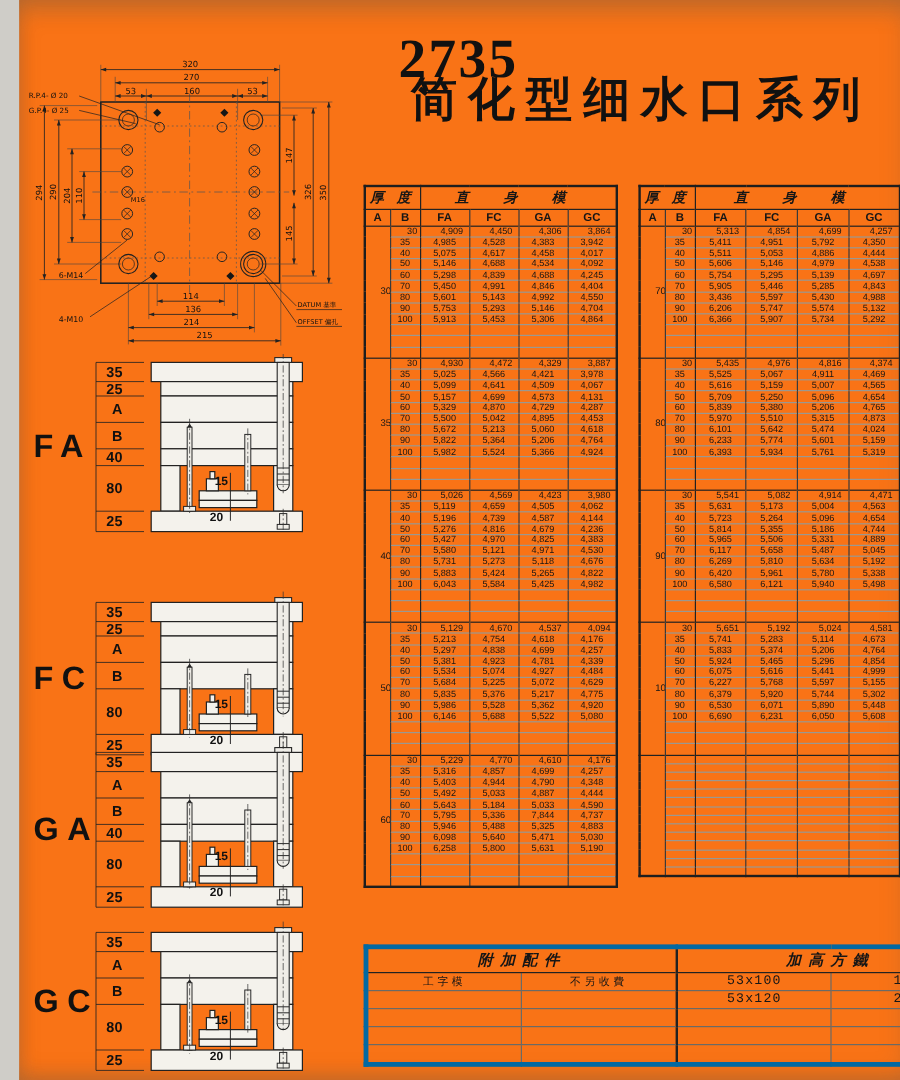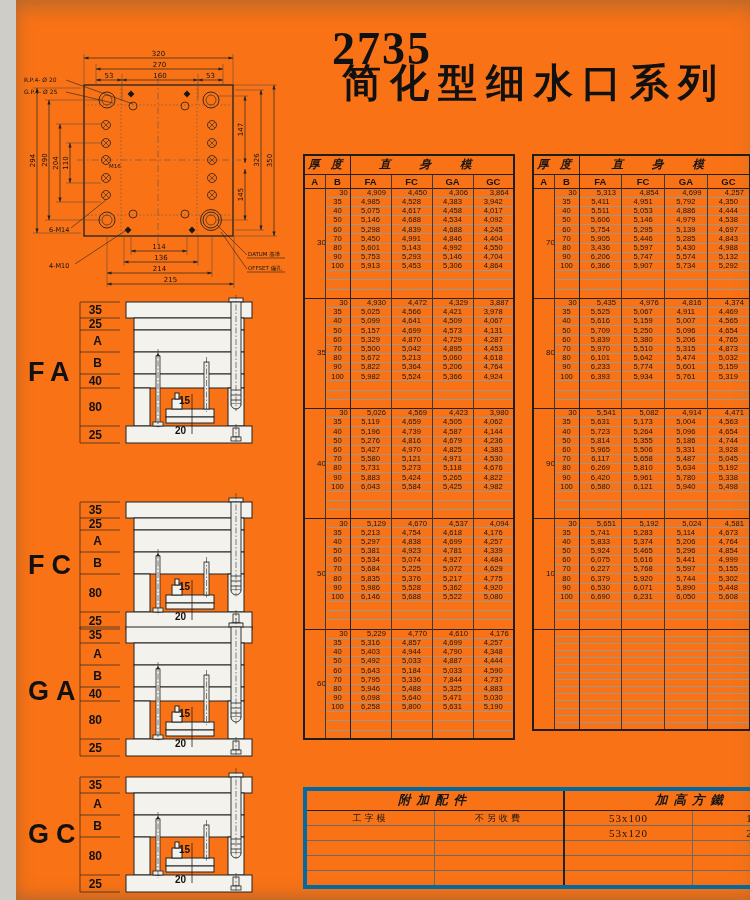--- a/index.html
+++ b/index.html
@@ -30,21 +30,21 @@
   table.price td.hs{letter-spacing:13px;}
   table.price tr.h2 td{border-top:1px solid #222;font:bold 9.5px "Liberation Sans",sans-serif;}
   table.price tr.bt td{border-top:1.5px solid #222;padding-left:12px;}
   table.price tr.thin{height:7.2px;}
   table.price td.acell{font-size:8px;vertical-align:middle;}
   table.price td.bl{border-left:1.5px solid #222;}
 
   
   table.acc{position:absolute;left:287px;top:787px;width:520px;border-collapse:collapse;border:4px solid #0369a1;background:transparent;}
   table.acc td{border:1px solid #6a6a66;height:14px;padding:0;text-align:center;
-               font-family:Liberation Serif, serif;font-size:10px;color:#161616;}
+               font-family:Liberation Mono, monospace;font-size:10px;color:#161616;}
   table.acc tr.ah td{height:19px;font:italic bold 12.5px "Liberation Serif","DejaVu Serif",serif;letter-spacing:6px;border-bottom:1.5px solid #222;}
   table.acc td.dv{border-left:2px solid #222;}
   table.acc td.sm{font-size:9px;letter-spacing:3px;}
   table.acc td.val{font-size:11px;letter-spacing:1px;}
 
   
   .section{position:absolute;left:0;width:260px;height:154px;}
   .sec-label{position:absolute;left:12px;font:bold 27px "Liberation Sans",sans-serif;letter-spacing:7px;color:#111;}
   .section svg{position:absolute;left:58px;top:0;}
 </style>
@@ -1022,21 +1022,21 @@
             <td class="bl">5,970</td>
             <td>5,510</td>
             <td>5,315</td>
             <td>4,873</td>
           </tr>
           <tr>
             <td>80</td>
             <td class="bl">6,101</td>
             <td>5,642</td>
             <td>5,474</td>
-            <td>5,032</td>
+            <td>4,024</td>
           </tr>
           <tr>
             <td>90</td>
             <td class="bl">6,233</td>
             <td>5,774</td>
             <td>5,601</td>
             <td>5,159</td>
           </tr>
           <tr>
             <td>100</td>
@@ -1093,21 +1093,21 @@
             <td class="bl">5,814</td>
             <td>5,355</td>
             <td>5,186</td>
             <td>4,744</td>
           </tr>
           <tr>
             <td>60</td>
             <td class="bl">5,965</td>
             <td>5,506</td>
             <td>5,331</td>
-            <td>3,928</td>
+            <td>4,889</td>
           </tr>
           <tr>
             <td>70</td>
             <td class="bl">6,117</td>
             <td>5,658</td>
             <td>5,487</td>
             <td>5,045</td>
           </tr>
           <tr>
             <td>80</td>

